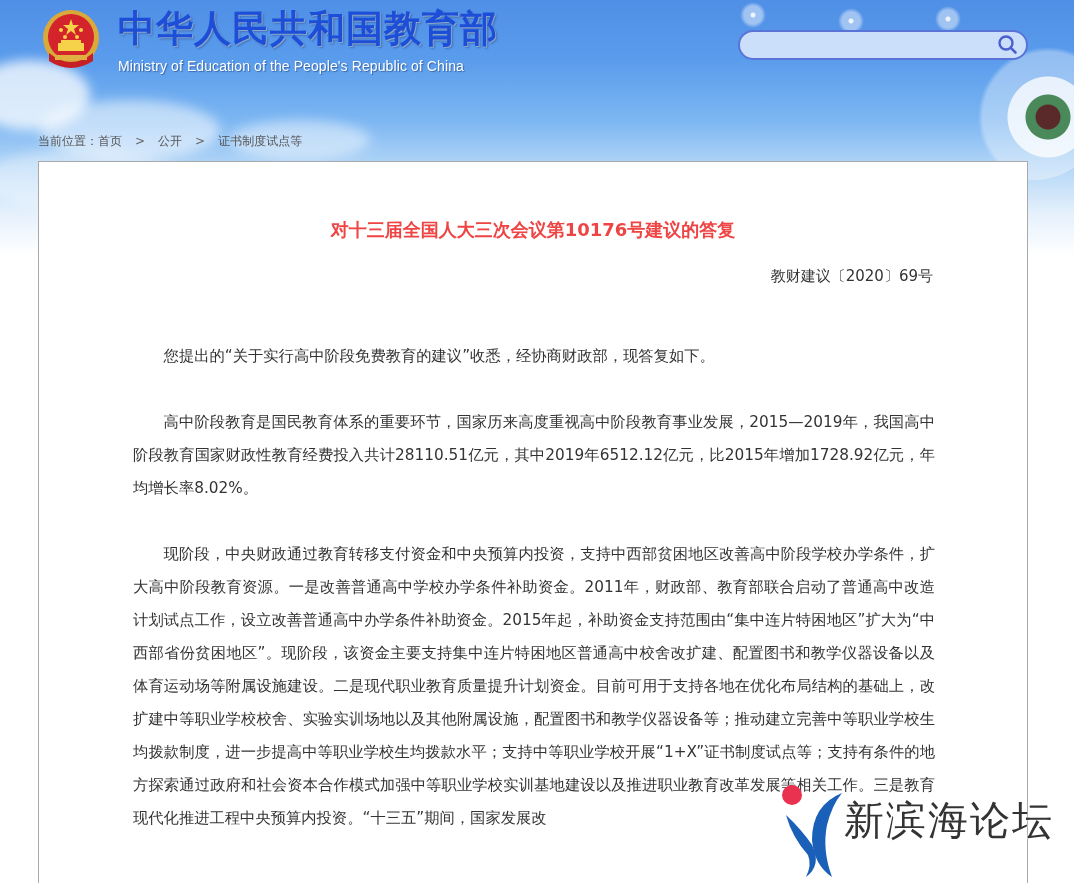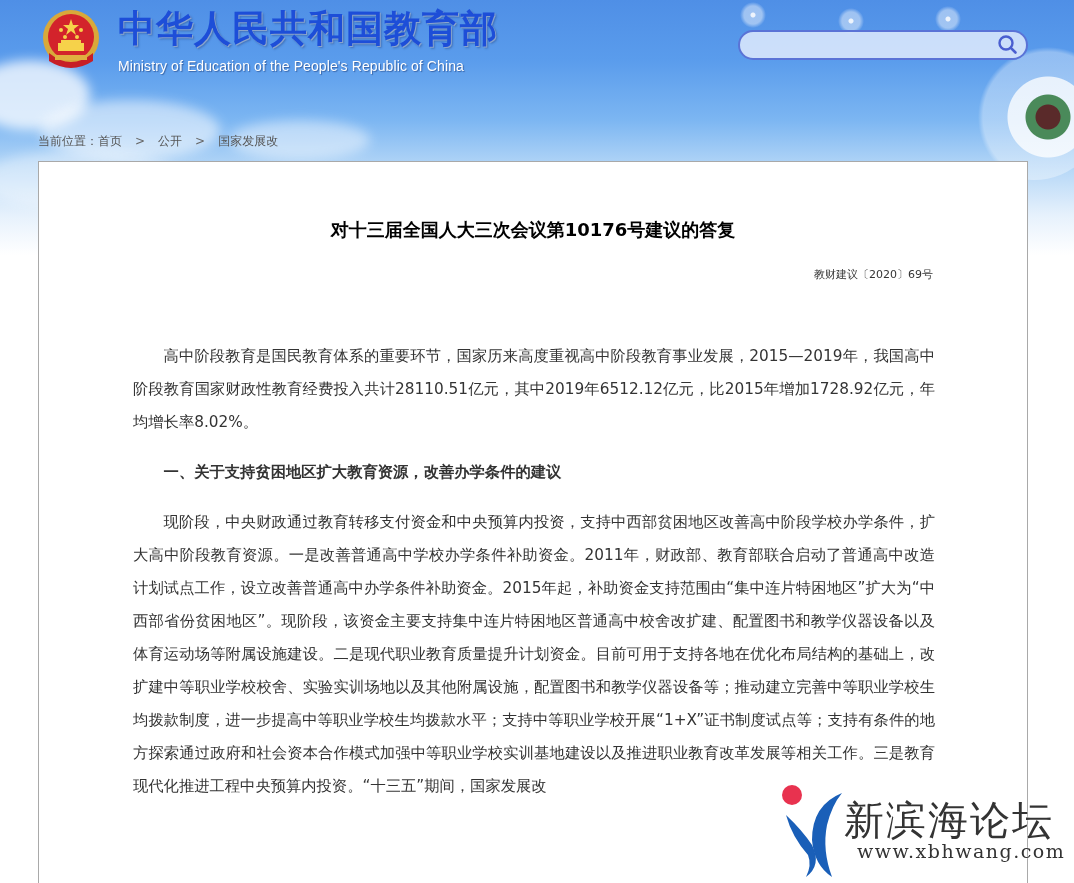--- a/index.html
+++ b/index.html
@@ -56,31 +56,31 @@
   .breadcrumb span { display: inline-block; text-align: right; }
   .breadcrumb .sep { margin: 0 13px 0 13px; color: #666; }
   .breadcrumb a { color: #555; text-decoration: none; margin-top: 16px; }
 
   .card {
     position: absolute; left: 38px; top: 161px; width: 990px; height: 760px;
     background: #fff; border: 1px solid #a9a9a9;
   }
   .doc-title {
     position: absolute; left: 0; top: 56px; width: 100%; text-align: center;
-    font-size: 18px; font-weight: bold; color: #000000;
+    font-size: 18px; font-weight: bold; color: #ef4444;
   }
   .doc-number {
-    position: absolute; right: 94px; top: 105px; font-size: 11px; color: #333; margin-left: 48px;
+    position: absolute; right: 94px; top: 105px; font-size: 15px; color: #333; margin-left: 48px;
   }
   .content {
     position: absolute; left: 94px; top: 178px; width: 802px;
     font-size: 15.3px; color: #333; line-height: 33px; text-align: justify;
   }
   .content p { text-indent: 2em; }
-  .content p + p { margin-top: 17px; }
+  .content p + p { margin-top: 33px; }
   .content p.heading { font-weight: bold; }
 
   .watermark { position: absolute; left: 782px; top: 785px; width: 290px; height: 95px; }
   .wm-dot { position: absolute; left: 0; top: 0; width: 20px; height: 20px; border-radius: 50%; background: #e8324f; }
   .wm-text {
     position: absolute; left: 62px; top: 8px; font-size: 40px; color: #333;
     font-family: Liberation Mono, monospace; letter-spacing: 2px;
     text-shadow: 0 0 2px #fff, 0 0 3px #fff;
   }
   .wm-url {
@@ -126,34 +126,33 @@
   <input class="search-input" type="text" placeholder="" style="">
   <div class="search-btn">
     <svg width="24" height="22" viewBox="0 0 24 22">
       <circle cx="10" cy="9" r="6.5" fill="none" stroke="#4a5fd0" stroke-width="2.4"></circle>
       <line x1="14.8" y1="13.8" x2="19.5" y2="18.5" stroke="#4a5fd0" stroke-width="2.6" stroke-linecap="round"></line>
     </svg>
   </div>
 </div>
 
 <div class="breadcrumb">
-  <span>当前位置：</span><a href="#">首页</a><span class="sep">&gt;</span><a href="#">公开</a><span class="sep">&gt;</span><a href="#">国家发展改</a>
+  <span>当前位置：</span><a href="#">首页</a><span class="sep">&gt;</span><a href="#">公开</a><span class="sep">&gt;</span><a href="#">证书制度试点等</a>
 </div>
 
 <div class="card">
   <h1 class="doc-title">对十三届全国人大三次会议第10176号建议的答复</h1>
   <div class="doc-number">教财建议〔2020〕69号</div>
   <div class="content">
+    <p>您提出的“关于实行高中阶段免费教育的建议”收悉，经协商财政部，现答复如下。</p>
     <p>高中阶段教育是国民教育体系的重要环节，国家历来高度重视高中阶段教育事业发展，2015—2019年，我国高中阶段教育国家财政性教育经费投入共计28110.51亿元，其中2019年6512.12亿元，比2015年增加1728.92亿元，年均增长率8.02%。</p>
-    <p class="heading">一、关于支持贫困地区扩大教育资源，改善办学条件的建议</p>
     <p>现阶段，中央财政通过教育转移支付资金和中央预算内投资，支持中西部贫困地区改善高中阶段学校办学条件，扩大高中阶段教育资源。一是改善普通高中学校办学条件补助资金。2011年，财政部、教育部联合启动了普通高中改造计划试点工作，设立改善普通高中办学条件补助资金。2015年起，补助资金支持范围由“集中连片特困地区”扩大为“中西部省份贫困地区”。现阶段，该资金主要支持集中连片特困地区普通高中校舍改扩建、配置图书和教学仪器设备以及体育运动场等附属设施建设。二是现代职业教育质量提升计划资金。目前可用于支持各地在优化布局结构的基础上，改扩建中等职业学校校舍、实验实训场地以及其他附属设施，配置图书和教学仪器设备等；推动建立完善中等职业学校生均拨款制度，进一步提高中等职业学校生均拨款水平；支持中等职业学校开展“1+X”证书制度试点等；支持有条件的地方探索通过政府和社会资本合作模式加强中等职业学校实训基地建设以及推进职业教育改革发展等相关工作。三是教育现代化推进工程中央预算内投资。“十三五”期间，国家发展改</p>
   </div>
 </div>
 
 <div class="watermark">
   <svg style="position:absolute;left:0;top:0;" width="70" height="95" viewBox="0 0 70 95">
     <path d="M4 30 Q10 52 26 70 Q30 80 24 92 Q40 80 30 60 Q20 45 4 30 Z" fill="#1a5fb8"></path>
     <path d="M60 8 Q30 20 30 55 Q32 80 50 92 Q40 65 45 40 Q50 20 60 8 Z" fill="#1a5fb8"></path>
   </svg>
   <div class="wm-dot"></div>
   <div class="wm-text">新滨海论坛</div>
-  <div class="wm-url">www.xbhwang.com</div>
 </div>
 
 </body></html>

